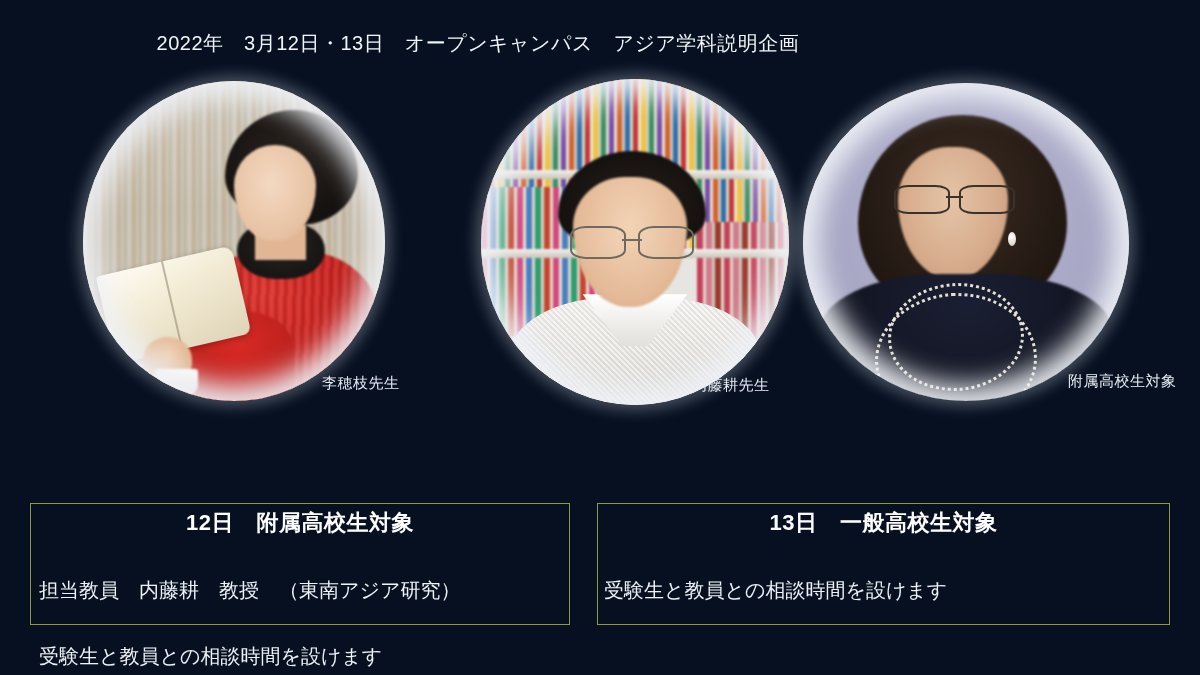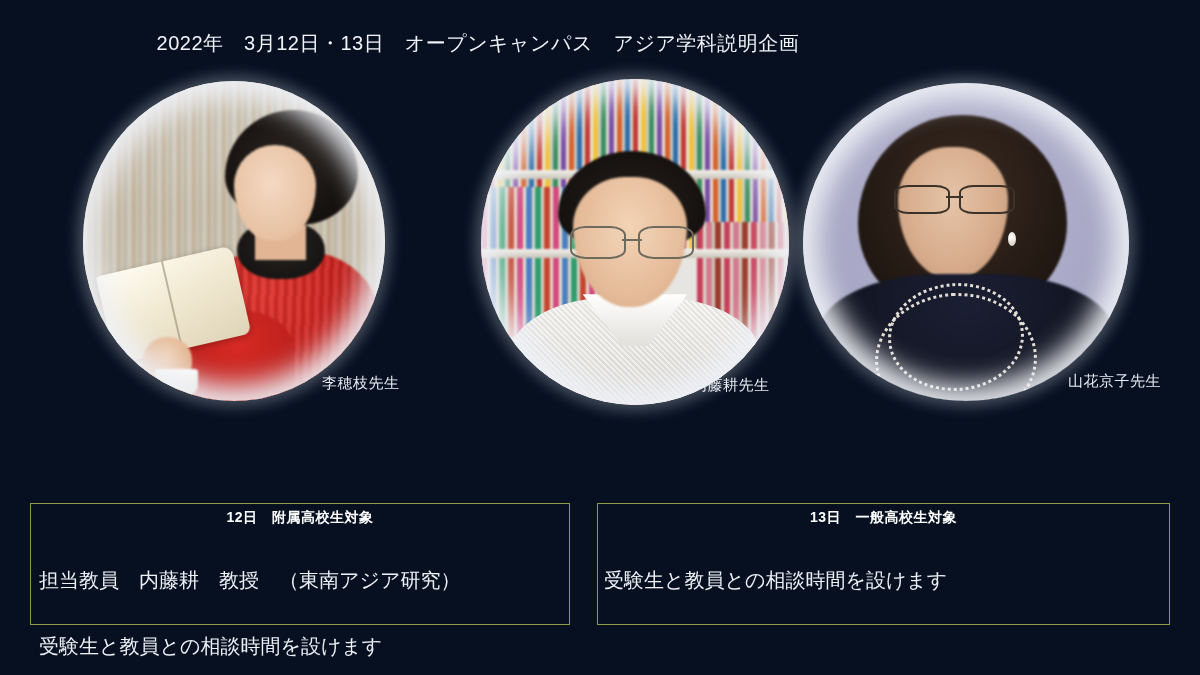--- a/index.html
+++ b/index.html
@@ -300,21 +300,21 @@
     height: 122px;
     border: 1px solid #8d9b43;
     box-sizing: border-box;
     padding-top: 5px;
   }
   #box-left  { left: 30px;  width: 540px; }
   #box-right { left: 597px; width: 573px; }
 
   .box-title {
     text-align: center;
-    font-size: 14px;
+    font-size: 22px;
     font-weight: 700;
     color: #ffffff;
     letter-spacing: 0.5px;
     white-space: pre;
     line-height: 1.25;
   }
   .box-line {
     font-size: 20px;
     color: #eef1f6;
     letter-spacing: 0px;
@@ -387,21 +387,21 @@
       <div class="ph3-earring"></div>
       <div class="ph3-body"></div>
       <div class="ph3-pearl2"></div>
       <div class="ph3-pearl1"></div>
     </div>
     <div class="halo"></div>
   </div>
 
   <div class="caption" id="c1">李穂枝先生</div>
   <div class="caption" id="c2">内藤耕先生</div>
-  <div class="caption" id="c3">山花京子先生</div>
+  <div class="caption" id="c3">附属高校生対象</div>
 
 
   <div class="info-box" id="box-left">
     <div class="box-title">12日　附属高校生対象</div>
     <div class="box-line">担当教員　内藤耕　教授　（東南アジア研究）</div>
     <div class="box-line">受験生と教員との相談時間を設けます</div>
   </div>
 
   <div class="info-box" id="box-right">
     <div class="box-title">13日　一般高校生対象</div>

